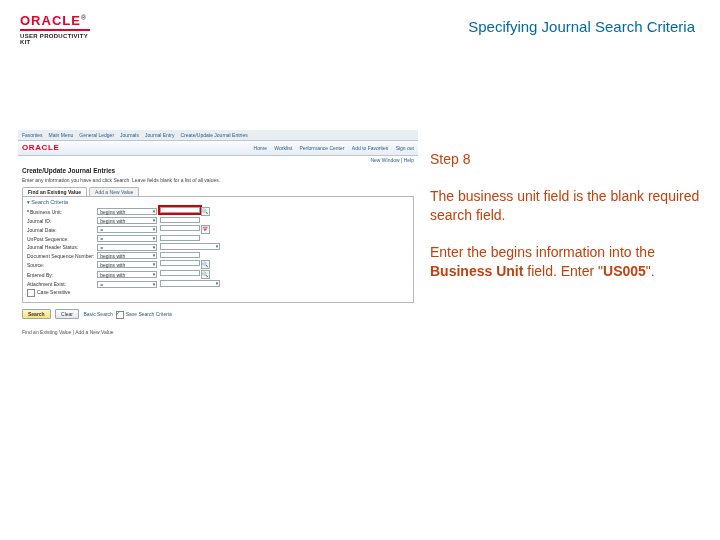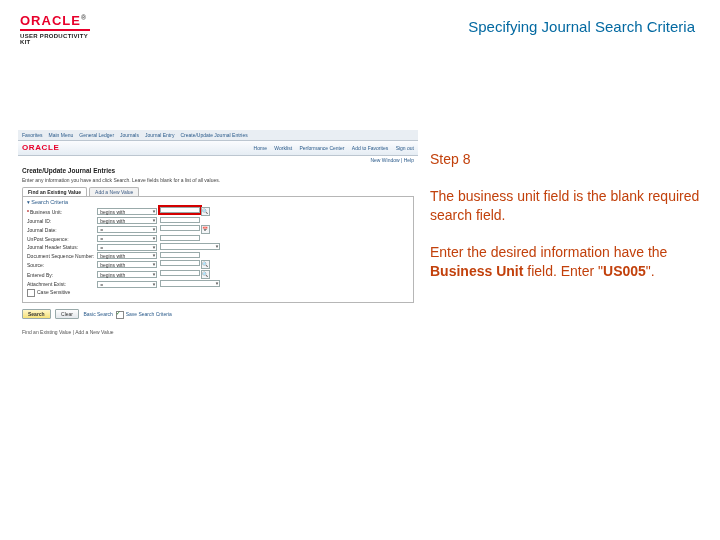--- a/index.html
+++ b/index.html
@@ -243,21 +243,21 @@
     <div class="rule"></div>
     <div class="kit">USER PRODUCTIVITY KIT</div>
   </div>
 
   <div class="hdr-title">Specifying Journal Search Criteria</div>
 
   <div class="instr">
     <div class="step">Step 8</div>
     <div class="para">The business unit field is the blank required search field.</div>
     <div class="para">
-      <span>Enter the desired information have the </span><b>Business Unit</b><span> field. Enter "</span><b>US005</b><span>".</span>
+      <span>Enter the begins information into the </span><b>Business Unit</b><span> field. Enter "</span><b>US005</b><span>".</span>
     </div>
   </div>
 
   <div class="shot">
 
     <div class="topbar">
       <span>Favorites</span>
       <span>Main Menu</span>
       <span>General Ledger</span>
       <span>Journals</span>

